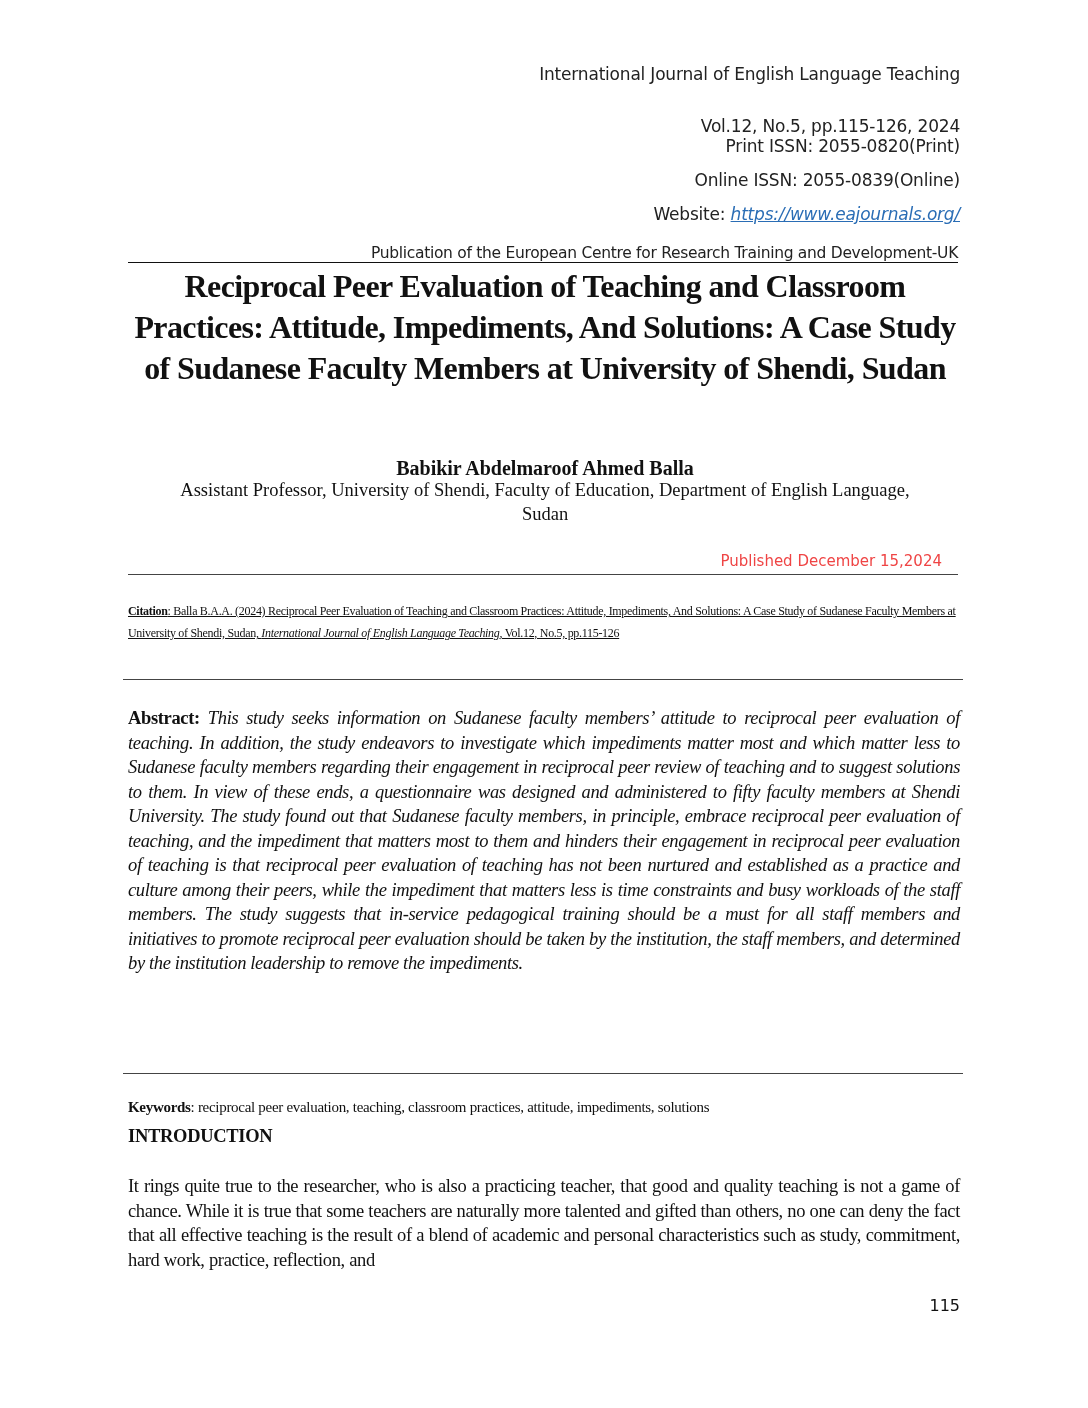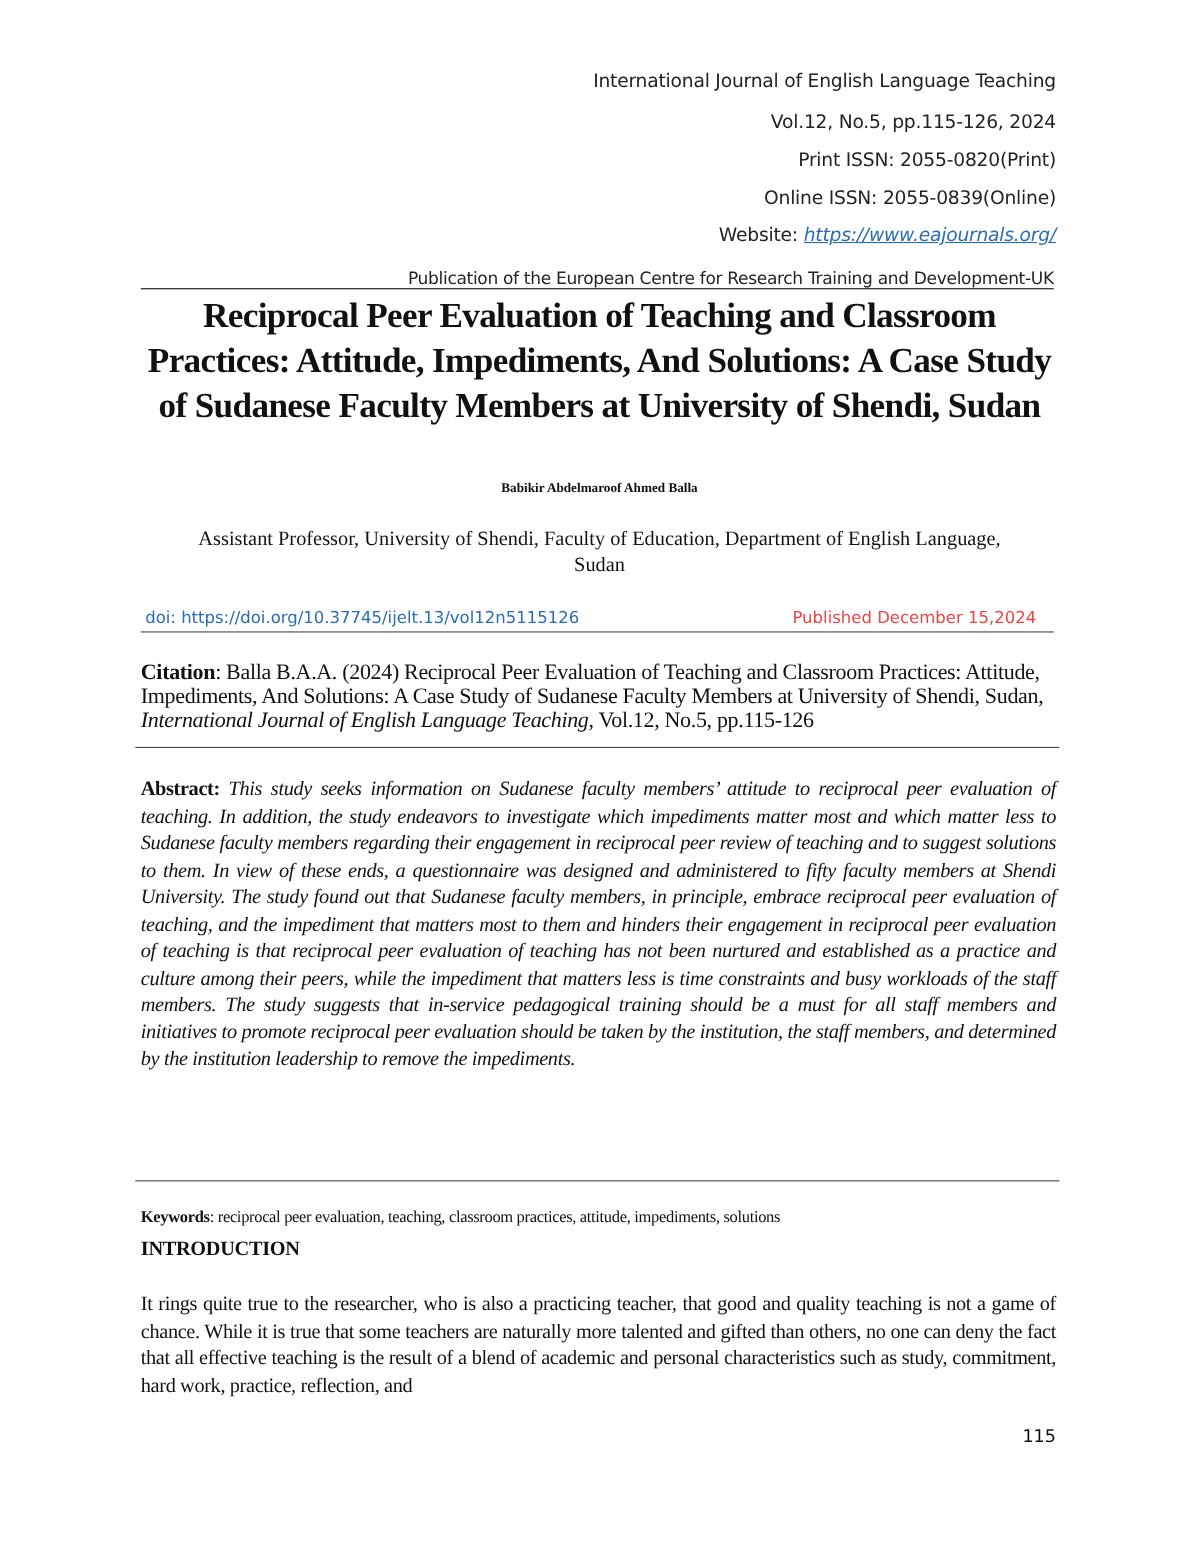--- a/index.html
+++ b/index.html
@@ -4,38 +4,38 @@
 <style>
   html, body { margin: 0; padding: 0; background: #ffffff; }
   body { width: 1088px; height: 1408px; position: relative; overflow: hidden; color: #111; }
   .sans { font-family: "DejaVu Sans", sans-serif; }
   .serif { font-family: "Liberation Serif", serif; }
   .abs { position: absolute; }
 
   .hdr { right: 128px; font-size: 17px; text-align: right; color: #222; letter-spacing: -0.2px; }
   .hdr a { color: #2a6db5; text-decoration: underline; font-style: italic; }
   #hdr1 { top: 64px; }
-  #hdr2 { top: 101px; }
+  #hdr2 { top: 116px; }
   #hdr3 { top: 136px; }
   #hdr4 { top: 170px; }
   #hdr5 { top: 204px; }
 
   #publine { left: 128px; width: 830px; top: 240px; height: 22px; border-bottom: 1.5px solid #111; }
   #pubtext { position: absolute; right: 0; bottom: 0; font-size: 15.5px; color: #222; letter-spacing: -0.3px; }
 
   #title { left: 120px; width: 850px; top: 266px; text-align: center; font-weight: bold; font-size: 32px; line-height: 41px; letter-spacing: -0.6px; }
 
-  #author { left: 120px; width: 850px; top: 436px; text-align: center; font-weight: bold; font-size: 12px; }
+  #author { left: 120px; width: 850px; top: 457px; text-align: center; font-weight: bold; font-size: 20px; }
   #affil { left: 160px; width: 770px; top: 478px; text-align: center; font-size: 18.5px; line-height: 24px; }
 
   #doirow { left: 128px; width: 830px; top: 550px; height: 24px; border-bottom: 1.5px solid #444; }
   #doi { position: absolute; left: 4px; top: 2px; font-size: 15px; color: #2a6db5; }
   #published { position: absolute; right: 16px; top: 2px; font-size: 15px; color: #ef4444; }
 
-  #citation { left: 128px; width: 835px; top: 600px; font-size: 20px; line-height: 22px; letter-spacing: -0.3px; }
+  #citation { left: 128px; width: 835px; top: 600px; font-size: 12px; line-height: 22px; letter-spacing: -0.3px; text-decoration: underline; }
   #rule1 { left: 123px; width: 840px; top: 679px; height: 0; border-top: 1.5px solid #444; }
 
   #abstract { left: 128px; width: 832px; top: 706px; font-size: 18.5px; line-height: 24.5px; text-align: justify; letter-spacing: -0.35px; }
   #abstract .lbl { font-weight: bold; font-style: normal; }
   #abstract .body { font-style: italic; }
   #keywords { left: 128px; width: 832px; top: 1051px; font-size: 15px; line-height: 24.5px; text-align: justify; letter-spacing: -0.3px; margin-top: 44px; }
   #keywords .lbl { font-weight: bold; }
   #rule2 { left: 123px; width: 840px; top: 1073px; height: 0; border-top: 1.5px solid #444; }
 
   #intro-h { left: 128px; top: 1126px; font-size: 18.5px; font-weight: bold; letter-spacing: -0.3px; }
@@ -55,21 +55,20 @@
 <div class="abs" id="publine">
   <span id="pubtext" class="sans">Publication of the European Centre for Research Training and Development-UK</span>
 </div>
 
 <div class="abs serif" id="title">Reciprocal Peer Evaluation of Teaching and Classroom Practices: Attitude, Impediments, And Solutions: A Case Study of Sudanese Faculty Members at University of Shendi, Sudan</div>
 
 <div class="abs serif" id="author">Babikir Abdelmaroof Ahmed Balla</div>
 <div class="abs serif" id="affil">Assistant Professor, University of Shendi, Faculty of Education, Department of English Language, Sudan</div>
 
 <div class="abs" id="doirow">
-  <span id="doi" class="sans">doi: https://doi.org/10.37745/ijelt.13/vol12n5115126</span>
   <span id="published" class="sans">Published December 15,2024</span>
 </div>
 
 <div class="abs serif" id="citation"><b>Citation</b><span>: Balla B.A.A. (2024) Reciprocal Peer Evaluation of Teaching and Classroom Practices: Attitude, Impediments, And Solutions: A Case Study of Sudanese Faculty Members at University of Shendi, Sudan, </span><i>International Journal of English Language Teaching</i><span>, Vol.12, No.5, pp.115-126</span></div>
 <div class="abs" id="rule1"></div>
 
 <div class="abs serif" id="abstract"><span class="lbl">Abstract:</span> <span class="body">This study seeks information on Sudanese faculty members’ attitude to reciprocal peer evaluation of teaching. In addition, the study endeavors to investigate which impediments matter most and which matter less to Sudanese faculty members regarding their engagement in reciprocal peer review of teaching and to suggest solutions to them. In view of these ends, a questionnaire was designed and administered to fifty faculty members at Shendi University. The study found out that Sudanese faculty members, in principle, embrace reciprocal peer evaluation of teaching, and the impediment that matters most to them and hinders their engagement in reciprocal peer evaluation of teaching is that reciprocal peer evaluation of teaching has not been nurtured and established as a practice and culture among their peers, while the impediment that matters less is time constraints and busy workloads of the staff members. The study suggests that in-service pedagogical training should be a must for all staff members and initiatives to promote reciprocal peer evaluation should be taken by the institution, the staff members, and determined by the institution leadership to remove the impediments.</span></div>
 
 <div class="abs serif" id="keywords"><span class="lbl">Keywords</span><span>: reciprocal peer evaluation, teaching, classroom practices, attitude, impediments, solutions</span></div>
 <div class="abs" id="rule2"></div>

